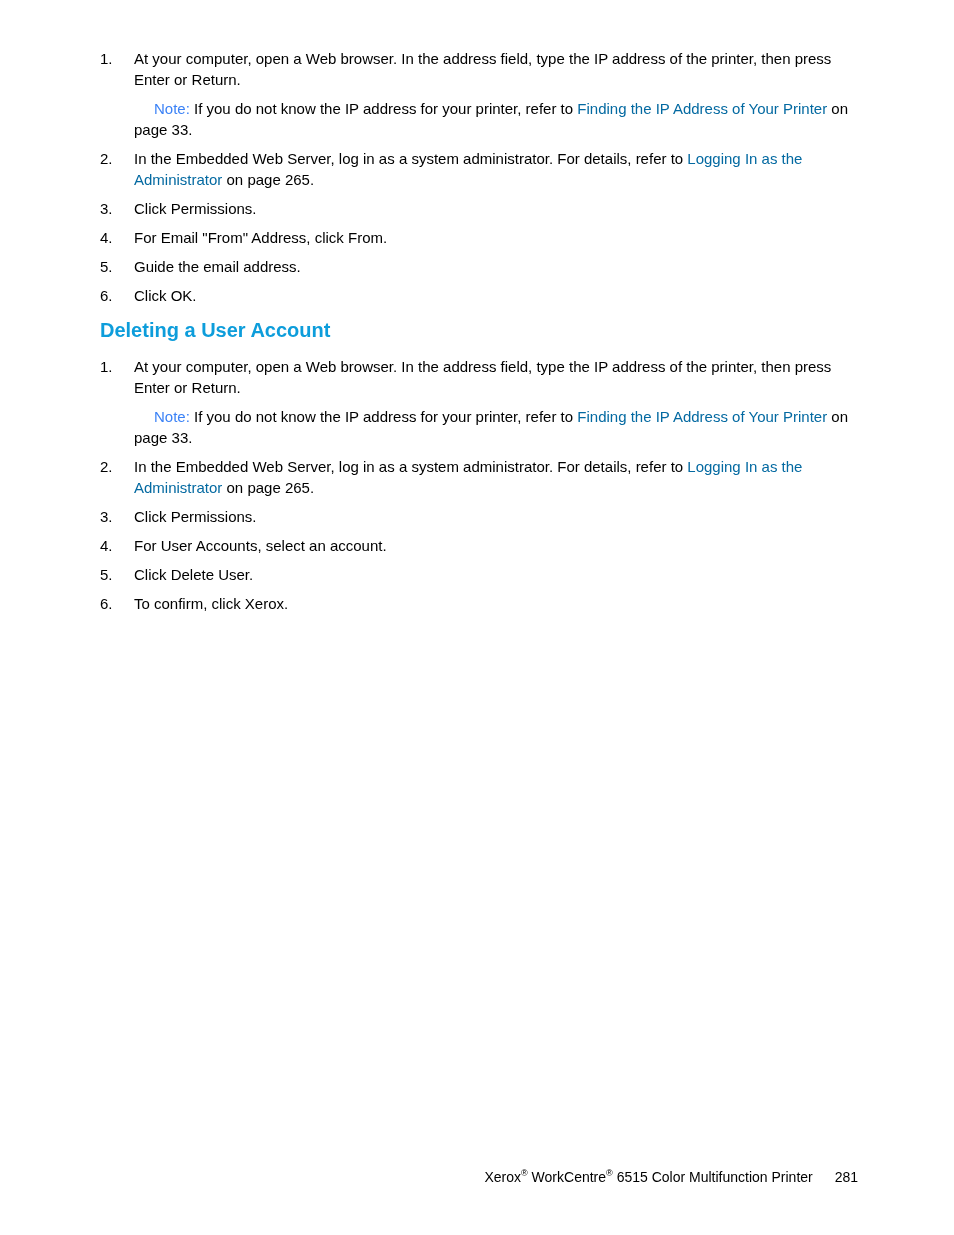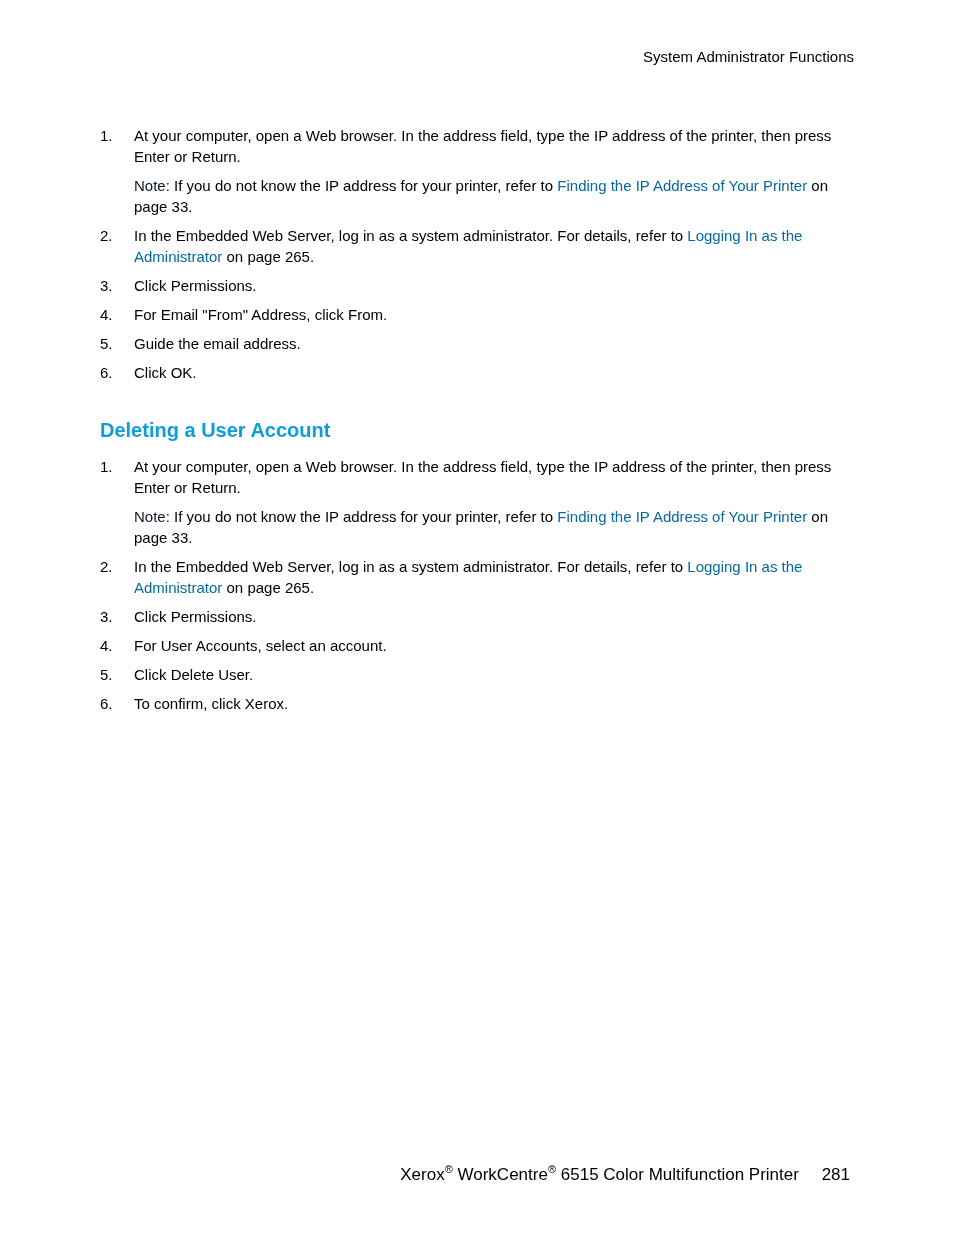--- a/index.html
+++ b/index.html
@@ -18,21 +18,21 @@
       text-align: right;
       font-size: 15px;
       color: #000;
       margin-bottom: 60px;
     }
     .section-heading {
       color: #0d9ddb;
       font-size: 20px;
       font-weight: bold;
       margin-bottom: 14px;
-      margin-top: 36px;
+      margin-top: 13px;
     }
     .section-heading.first {
       margin-top: 0;
     }
     ol {
       list-style: none;
       counter-reset: item;
       padding-left: 0;
     }
     ol > li {
@@ -49,50 +49,50 @@
       left: 0;
       top: 0;
     }
     .note {
       font-size: 15px;
       line-height: 1.4;
       margin-top: 8px;
       margin-bottom: 6px;
     }
     .note-label {
-      color: #0f172a;
+      color: #3b82f6;
+      margin-left: 20px;
     }
     .link {
       color: #0369a1;
     }
     .bold {
       font-weight: normal;
     }
     .footer {
       position: absolute;
       bottom: 48px;
-      right: 104px;
-      font-size: 17px;
+      right: 96px;
+      font-size: 14px;
       text-align: right;
       line-height: 1.35;
     }
     .footer-line1 {
       display: inline-block;
     }
     .page-num {
       display: inline-block;
       margin-left: 18px;
     }
     .sup { font-size: 0.65em; vertical-align: super; }
   </style>
 </head>
 <body>
 
 <div class="page">
-  <div class="header-text">System Administrator Functions</div>
 
 
   <ol>
     <li>
       <span>At your computer, open a Web browser. In the address field, type the IP address of the printer, then press </span><span class="bold">Enter</span><span> or </span><span class="bold">Return</span><span>.</span>
       <div class="note">
         <span class="note-label">Note:</span><span> If you do not know the IP address for your printer, refer to </span><span class="link">Finding the IP Address of Your Printer</span><span> on page 33.</span>
       </div>
     </li>
     <li>

